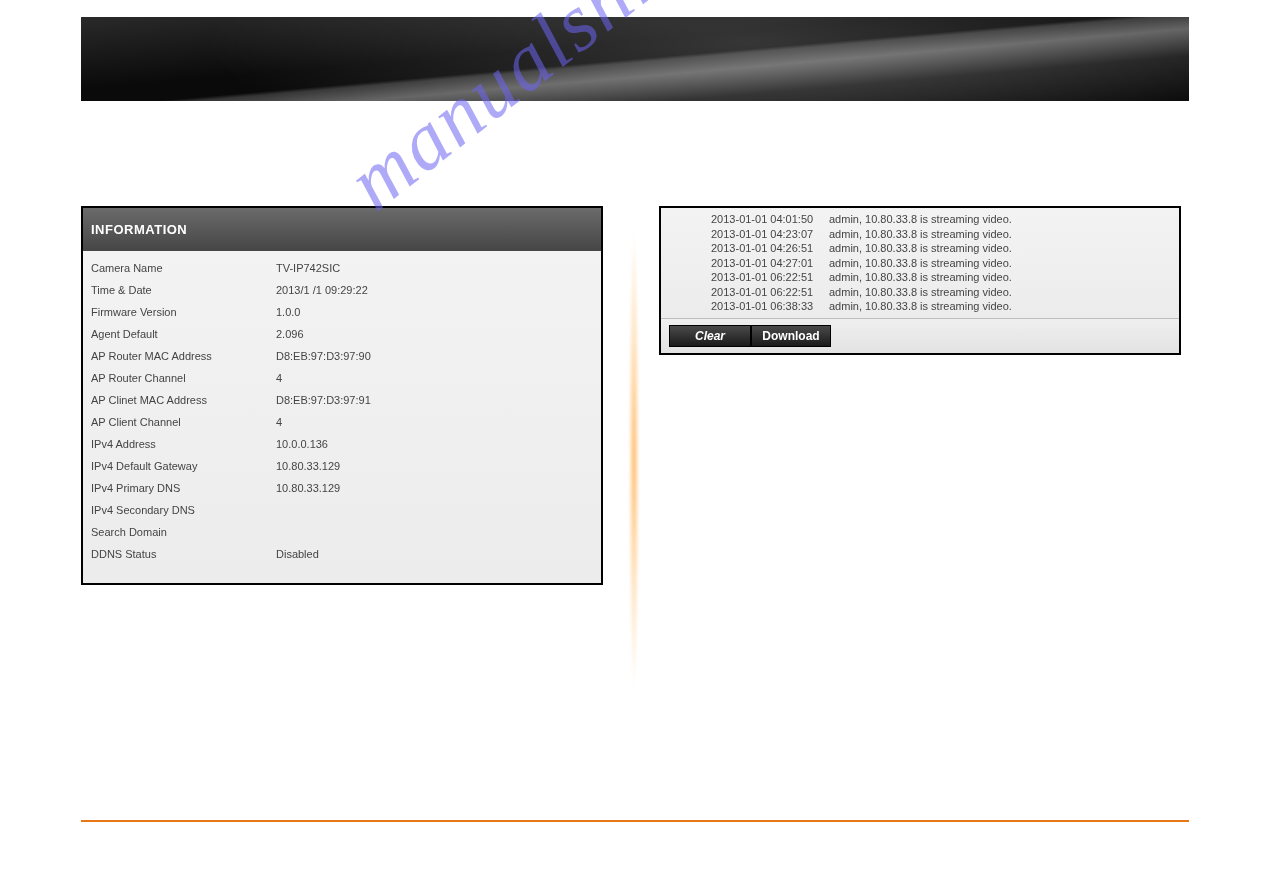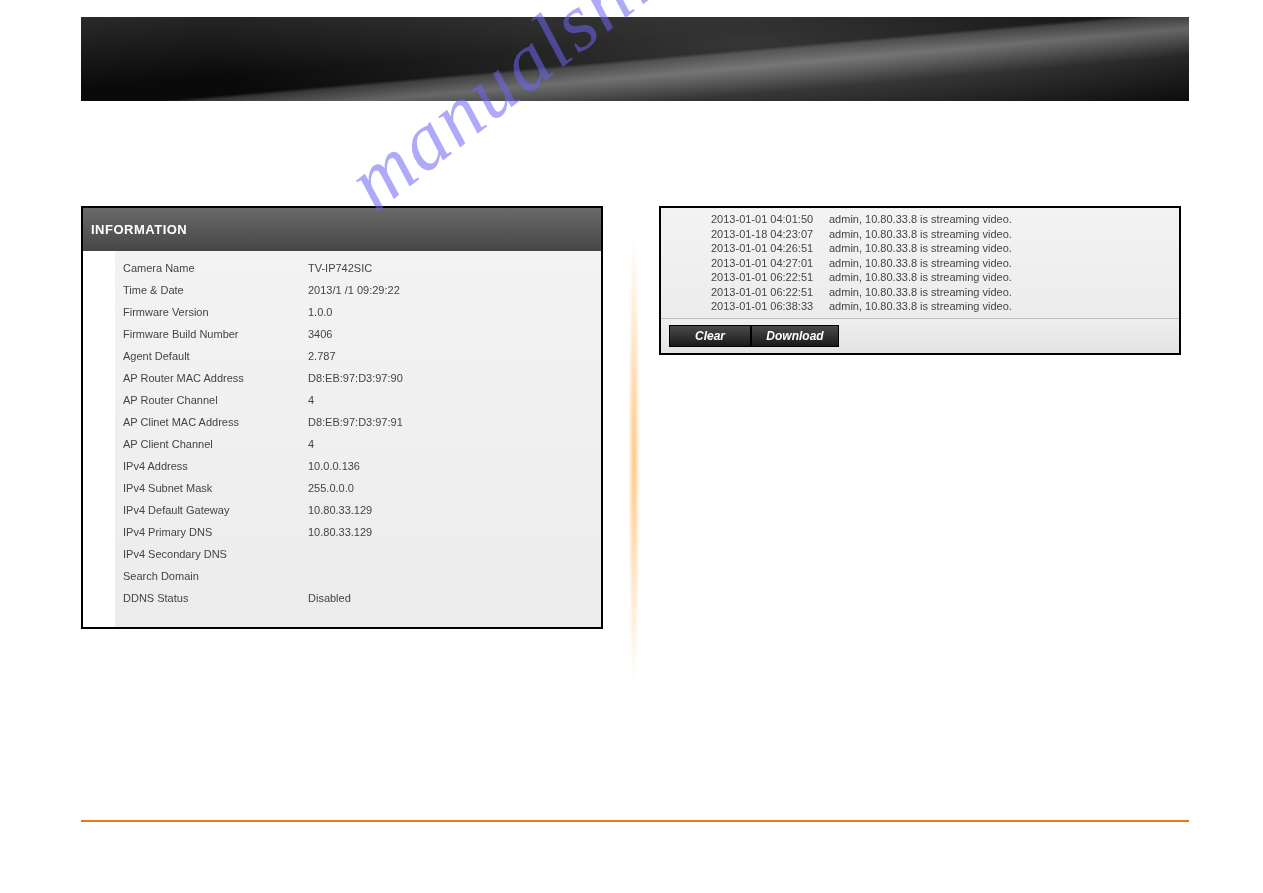--- a/index.html
+++ b/index.html
@@ -69,21 +69,20 @@
       background: linear-gradient(#6a6a6a, #464646);
       color: #fff;
       font-weight: bold;
       font-size: 13px;
       padding: 14px 8px;
       letter-spacing: 0.5px;
     }
     .info-body {
       background: linear-gradient(#f3f3f3, #ececec);
       padding: 6px 0 18px 0;
-      margin-left: 32px;
     }
     .info-row {
       display: flex;
       align-items: center;
       font-size: 11px;
       color: #444;
       padding: 5px 8px;
     }
     .info-label {
       width: 185px;
@@ -125,21 +124,21 @@
       background: linear-gradient(#4a4a4a, #1a1a1a);
       color: #fff;
       font-size: 12px;
       font-weight: bold;
       border: 1px solid #000;
       padding: 3px 0;
       cursor: pointer;
       text-align: center;
     }
     .log-btn.clear { width: 82px; font-style: italic; }
-    .log-btn.download { width: 88px; font-style: italic; }
+    .log-btn.download { width: 80px; }
     .footer-rule {
       position: absolute;
       left: 81px;
       top: 820px;
       width: 1108px;
       height: 2px;
       background: #e67817;
     }
   </style>
 </head>
@@ -160,26 +159,22 @@
       </div>
       <div class="info-row">
         <span class="info-label">Time &amp; Date</span>
         <span class="info-value">2013/1 /1 09:29:22</span>
       </div>
       <div class="info-row">
         <span class="info-label">Firmware Version</span>
         <span class="info-value">1.0.0</span>
       </div>
       <div class="info-row">
-        <span class="info-label">Firmware Build Number</span>
-        <span class="info-value">3406</span>
-      </div>
-      <div class="info-row">
         <span class="info-label">Agent Default</span>
-        <span class="info-value">2.787</span>
+        <span class="info-value">2.096</span>
       </div>
       <div class="info-row">
         <span class="info-label">AP Router MAC Address</span>
         <span class="info-value">D8:EB:97:D3:97:90</span>
       </div>
       <div class="info-row">
         <span class="info-label">AP Router Channel</span>
         <span class="info-value">4</span>
       </div>
       <div class="info-row">
@@ -188,24 +183,20 @@
       </div>
       <div class="info-row">
         <span class="info-label">AP Client Channel</span>
         <span class="info-value">4</span>
       </div>
       <div class="info-row">
         <span class="info-label">IPv4 Address</span>
         <span class="info-value">10.0.0.136</span>
       </div>
       <div class="info-row">
-        <span class="info-label">IPv4 Subnet Mask</span>
-        <span class="info-value">255.0.0.0</span>
-      </div>
-      <div class="info-row">
         <span class="info-label">IPv4 Default Gateway</span>
         <span class="info-value">10.80.33.129</span>
       </div>
       <div class="info-row">
         <span class="info-label">IPv4 Primary DNS</span>
         <span class="info-value">10.80.33.129</span>
       </div>
       <div class="info-row">
         <span class="info-label">IPv4 Secondary DNS</span>
         <span class="info-value"></span>
@@ -221,21 +212,21 @@
     </div>
 </div>
 
 <div class="log-panel">
   <div class="log-body" id="log-body">
       <div class="log-row">
         <span class="log-ts">2013-01-01 04:01:50</span>
         <span>admin, 10.80.33.8 is streaming video.</span>
       </div>
       <div class="log-row">
-        <span class="log-ts">2013-01-18 04:23:07</span>
+        <span class="log-ts">2013-01-01 04:23:07</span>
         <span>admin, 10.80.33.8 is streaming video.</span>
       </div>
       <div class="log-row">
         <span class="log-ts">2013-01-01 04:26:51</span>
         <span>admin, 10.80.33.8 is streaming video.</span>
       </div>
       <div class="log-row">
         <span class="log-ts">2013-01-01 04:27:01</span>
         <span>admin, 10.80.33.8 is streaming video.</span>
       </div>

